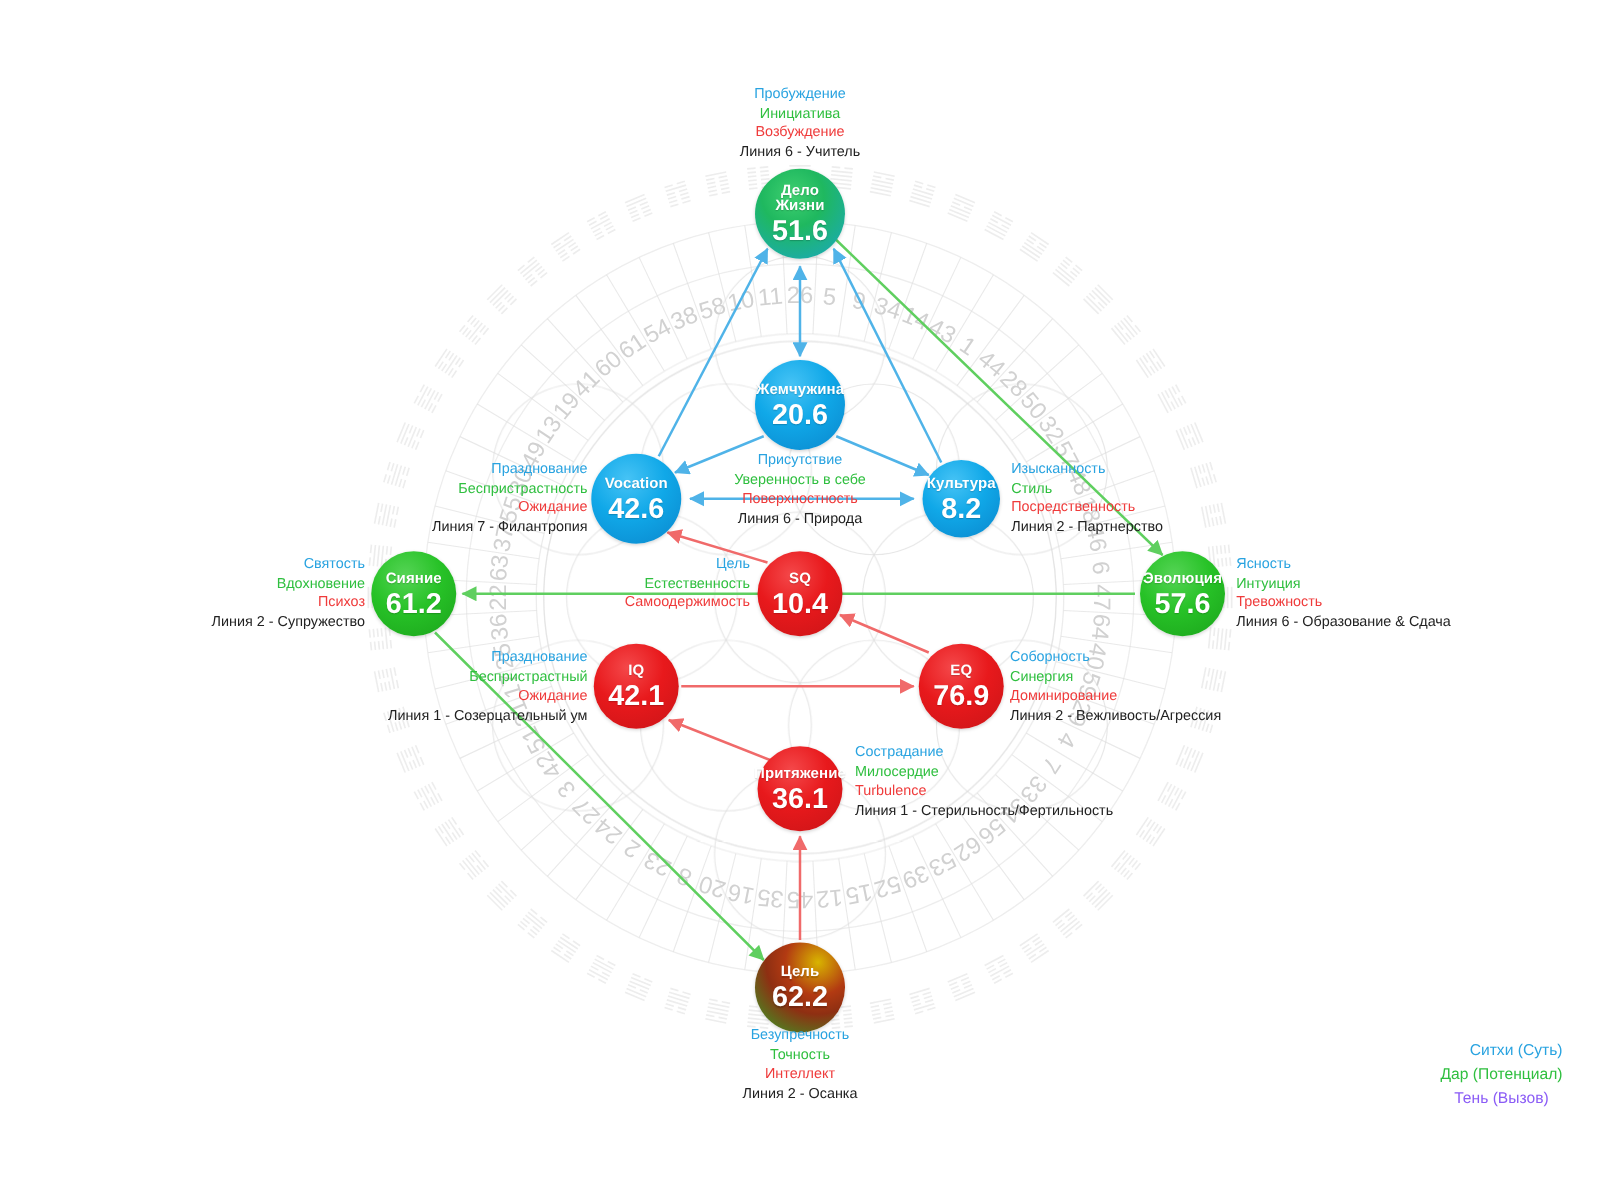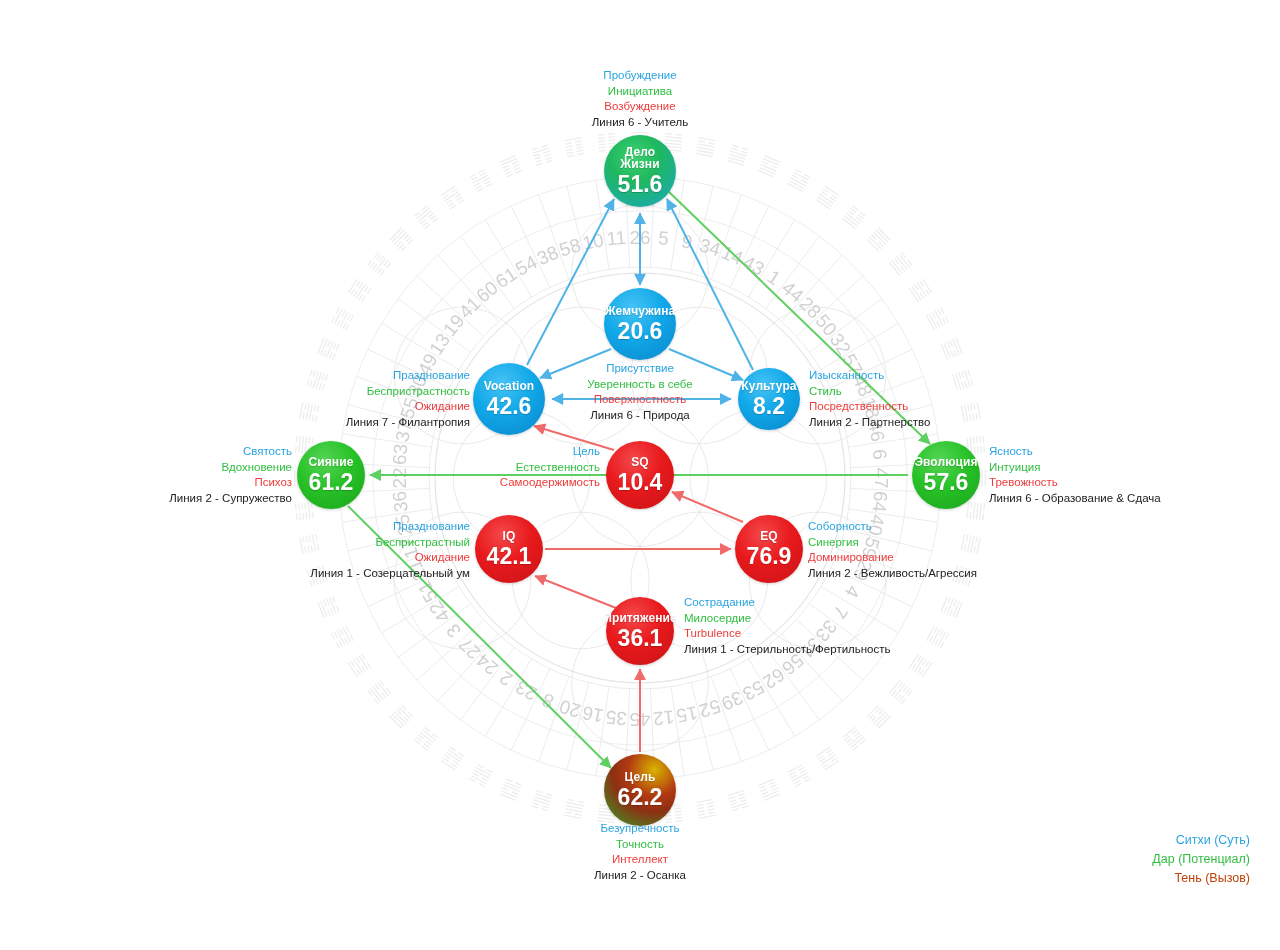--- a/index.html
+++ b/index.html
@@ -30,21 +30,21 @@
   .lbl .shadow{color:#ef3b3b;}
   .lbl .line{color:#222;}
   .lbl.r{text-align:right;}
   .lbl.l{text-align:left;}
   .lbl.c{text-align:center;}
 
   
   #legend{position:absolute;right:30px;bottom:62px;text-align:right;font-size:12.5px;line-height:19px;z-index:60;}
   #legend .siddhi{color:#29a3e0;}
   #legend .gift{color:#2fbf3f;}
-  #legend .shadow{color:#c2410c;}
+  #legend .shadow{color:#8b5cf6;text-align:center;}
 
   .gnum{fill:#c9c9c9;font-size:19px;font-family:"Liberation Sans",sans-serif;}
 </style>
 </head>
 <body>
 
 <div id="stage">
 
   <svg class="svglayer" id="bg-svg" viewBox="0 0 1280 950" xmlns="http://www.w3.org/2000/svg" aria-hidden="true">
       <g opacity="0.85">

